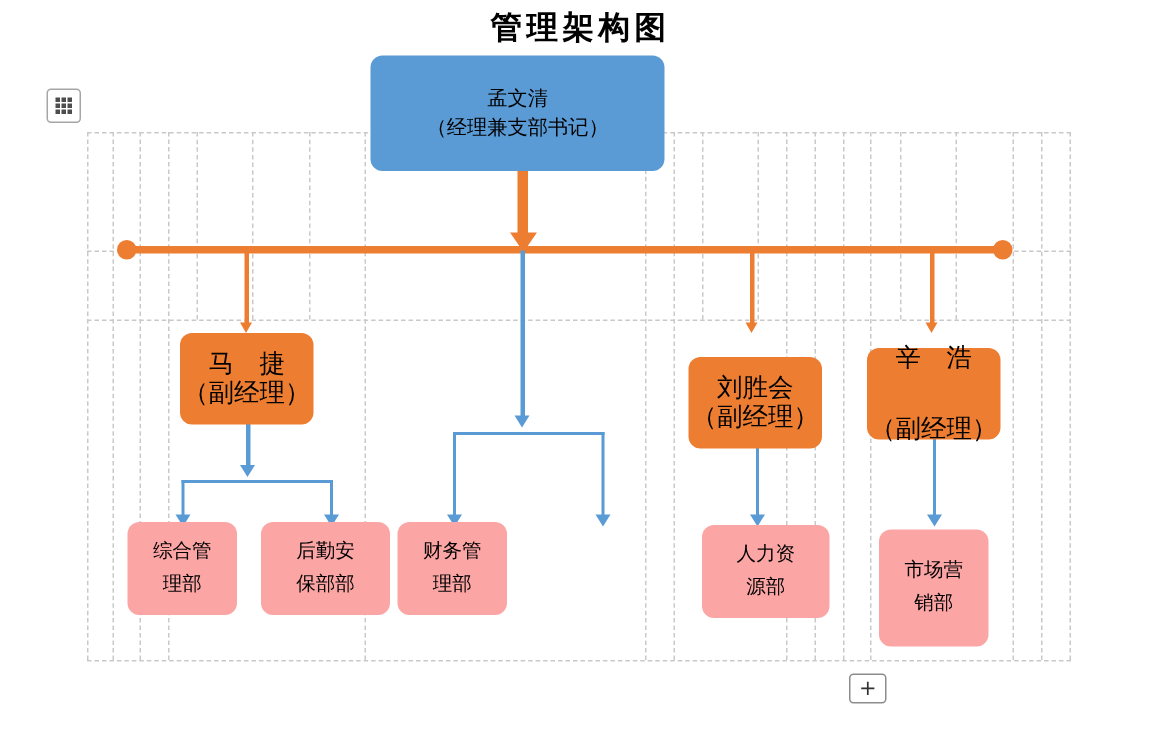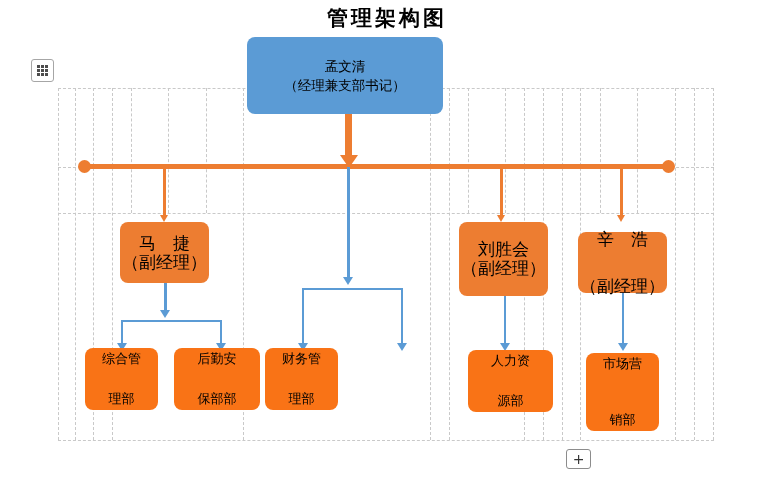--- a/index.html
+++ b/index.html
@@ -44,21 +44,21 @@
   .node{
     position:absolute;border-radius:8px;
     display:flex;flex-direction:column;align-items:center;justify-content:center;
     color:#000;font-size:13px;line-height:19px;text-align:center;
     font-family:"DejaVu Sans","Liberation Sans",sans-serif;
     white-space:nowrap;
   }
   .node .ln{display:block;}
   .node.blue{background:#5B9BD5;}
   .node.orange{background:#ED7D31;}
-  .node.green{background:#f97316;justify-content:space-between;}
+  .node.green{background:#fca5a5;}
   .node.lvl1{font-size:13.5px;}
   .node.lvl2{font-size:17px;}
   .node.lvl3{font-size:13px;line-height:22px;}
   .v-or{position:absolute;background:#ED7D31;}
   .v-bl{position:absolute;background:#5B9BD5;}
   .h-or{position:absolute;background:#ED7D31;}
   .h-bl{position:absolute;background:#5B9BD5;}
   .dot-or{position:absolute;background:#ED7D31;border-radius:50%;}
   .arrow-or-d{
     position:absolute;width:0;height:0;
@@ -185,21 +185,21 @@
   <div class="node blue lvl1" style="left:247px;top:37px;width:196px;height:77px;">
     <span class="ln">孟文清</span>
     <span class="ln">（经理兼支部书记）</span>
   </div>
 
   <div class="node orange lvl2" style="left:120px;top:222px;width:89px;height:61px;">
     <span class="ln">马　捷</span>
     <span class="ln">（副经理）</span>
   </div>
 
-  <div class="node orange lvl2" style="left:459px;top:222px;width:89px;height:74px;">
+  <div class="node orange lvl2" style="left:459px;top:238px;width:89px;height:61px;">
     <span class="ln">刘胜会</span>
     <span class="ln">（副经理）</span>
   </div>
 
   <div class="node orange lvl2" style="left:578px;top:232px;width:89px;height:61px;gap:28px;">
     <span class="ln">辛　浩</span>
     <span class="ln">（副经理）</span>
   </div>
 
   <div class="node green lvl3" style="left:85px;top:348px;width:73px;height:62px;">

